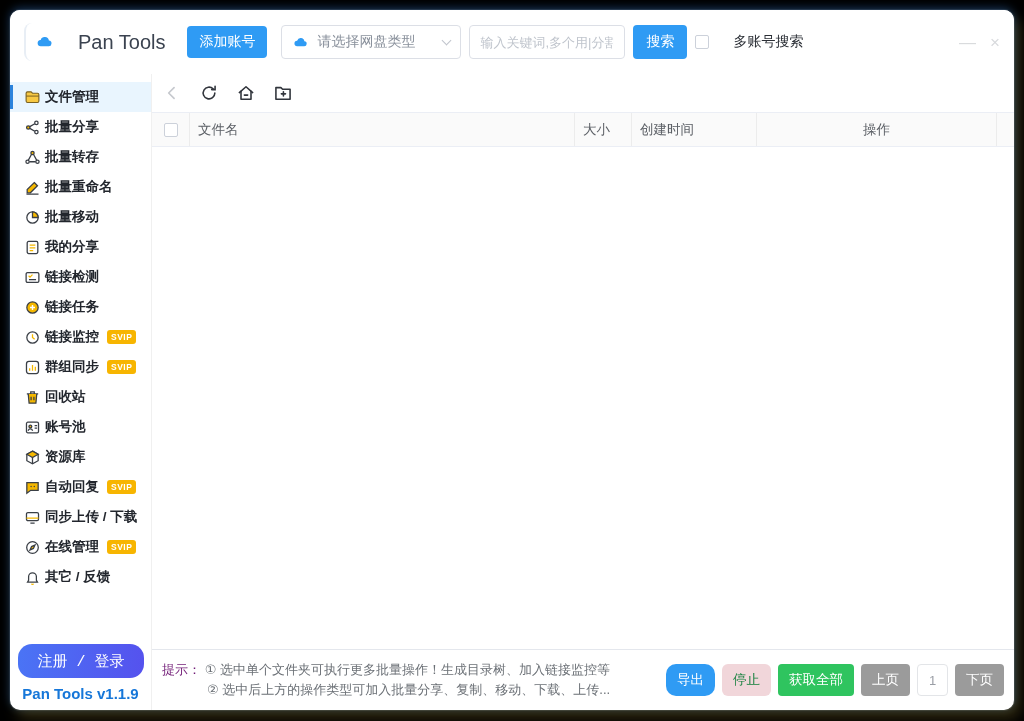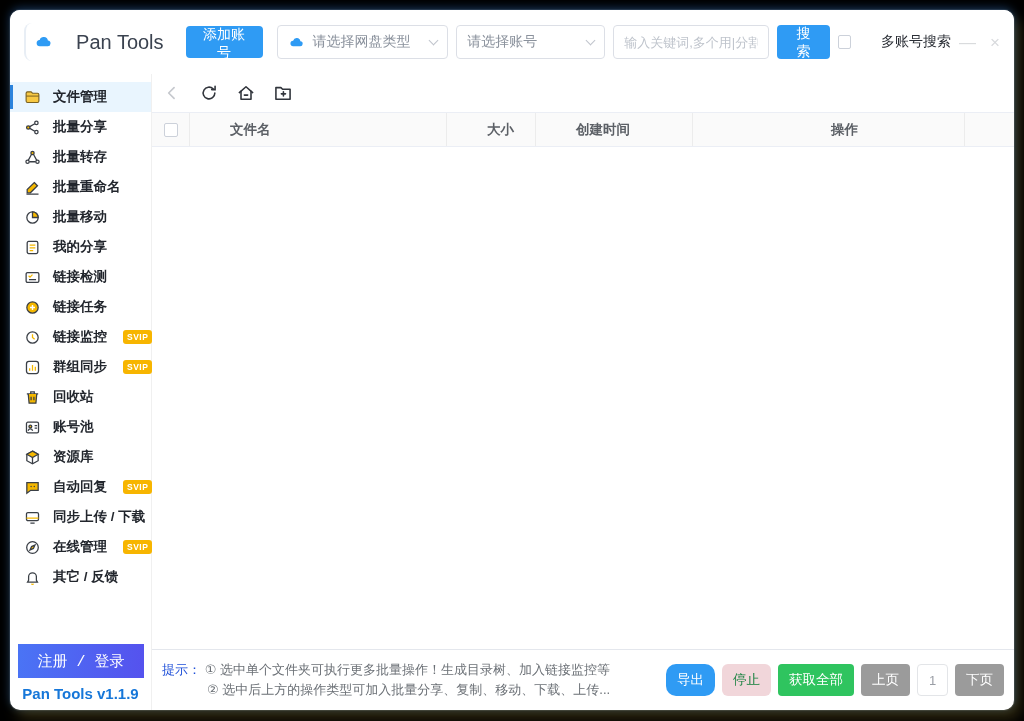--- a/index.html
+++ b/index.html
@@ -17,55 +17,55 @@
   .btn { border:none; border-radius:4px; cursor:pointer; font-size:14px; color:#fff;font-family:Liberation Mono, monospace; }
   .btn-add { background:#2f9bf4; height:32px; padding:0 12px; margin-right:6px; }
   .sel { height:34px; border:1px solid #dcdfe6; border-radius:4px; background:#fff; display:flex; align-items:center; padding:0 10px; gap:8px; color:#8a919c; font-size:14px; }
   .sel1 { width:180px;font-family:Liberation Serif, serif; } .sel2 { width:156px; }
   .sel .flex1 { flex:1; }
   .chev { width:7px; height:7px; border-right:1.5px solid #c0c4cc; border-bottom:1.5px solid #c0c4cc; transform:rotate(45deg); margin-top:-3px; }
   .kw-input { width:156px; height:34px; border:1px solid #dcdfe6; border-radius:4px; padding:0 10px; font-size:13px; color:#7f1d1d; outline:none; }
   .kw-input::placeholder { color:#bfc4cc; }
   .btn-search { background:#2f9bf4; height:34px; padding:0 13px; }
   .cb { width:14px; height:14px; border:1px solid #ccd1da; border-radius:2px; background:#fff; display:inline-block; }
-  .multi-label { font-size:14px; color:#2b2f36; margin-left:22px; white-space:nowrap; }
+  .multi-label { font-size:14px; color:#2b2f36; margin-left:16px; white-space:nowrap; }
   .win-ctl { margin-left:auto; display:flex; gap:14px; align-items:center; color:#d8dadd; font-size:17px; }
   .win-ctl span { cursor:pointer; line-height:1; }
   
   .body { flex:1; display:flex; min-height:0; }
   .sidebar { width:142px; flex:0 0 142px; border-right:1px solid #f0f0f0; display:flex; flex-direction:column; padding-top:8px; }
   .nav { flex:1; }
-  .nav-item { height:30px; display:flex; align-items:center; gap:12px; padding-left:14px; cursor:pointer; position:relative; }
+  .nav-item { height:30px; display:flex; align-items:center; gap:4px; padding-left:14px; cursor:pointer; position:relative; }
   .nav-item.active { background:#e9f5fe; }
   .nav-item.active::before { content:""; position:absolute; left:0; top:3px; bottom:3px; width:3px; background:#2c83dc; }
   .nav-label { font-size:13.5px; font-weight:600; color:#22262d; white-space:nowrap; }
   .icn { width:17px; height:17px; flex:0 0 17px; display:flex; }
   .icn svg { width:100%; height:100%; }
   .svip { background:#f7b500; color:#fff; font-size:8.5px; font-weight:bold; border-radius:3px; padding:2px 4px; margin-left:4px; letter-spacing:.5px; }
   .reg-area { padding:6px 8px 8px; text-align:center; }
-  .btn-reg { width:126px; height:34px; border-radius:0; background:linear-gradient(95deg,#4a74f5,#5552ee); font-size:15px; }
+  .btn-reg { width:126px; height:34px; border-radius:14px; background:linear-gradient(95deg,#4a74f5,#5552ee); font-size:15px; }
   .version { margin-top:7px; font-size:15px; font-weight:bold; color:#1677d9; }
   
   .main { flex:1; display:flex; flex-direction:column; min-width:0; }
   .toolbar { height:38px; flex:0 0 38px; display:flex; align-items:center; gap:17px; padding-left:10px; }
   .tb-ic { width:20px; height:20px; display:flex; cursor:pointer; }
   .tb-ic svg { width:100%; height:100%; }
-  .thead { height:35px; flex:0 0 35px; background:#fafafa; border-top:1px solid #ebeef5; border-bottom:1px solid #ebeef5; display:flex; align-items:stretch; font-size:13.5px; font-weight:bold; color:#5c6066;gap:32px; }
+  .thead { height:35px; flex:0 0 35px; background:#fafafa; border-top:1px solid #ebeef5; border-bottom:1px solid #ebeef5; display:flex; align-items:stretch; font-size:13.5px; font-weight:normal; color:#5c6066; }
   .th { display:flex; align-items:center; border-right:1px solid #ececec; padding:0 8px; }
   .th-check { width:38px; flex:0 0 38px; justify-content:center; }
   .th-name { flex:1; }
   .th-size { width:57px; flex:0 0 57px; }
   .th-time { width:125px; flex:0 0 125px; }
   .th-op { width:240px; flex:0 0 240px; justify-content:center; }
   .th-gutter { width:17px; flex:0 0 17px; border-right:none; }
   .tbody { flex:1; background:#fff; }
   
   .footer { flex:0 0 61px; border-top:1px solid #e4e7ed; display:flex; align-items:center; padding:0 10px; gap:10px; }
   .tips { font-size:13px; color:#6b7076; line-height:20px; flex:1; min-width:0; white-space:nowrap; }
-  .tip-prefix { color:#1d4ed8; }
+  .tip-prefix { color:#701a75; }
   .tip2 { padding-left:45px; }
   .fbtns { display:flex; gap:7px; align-items:center; }
   .fbtn { height:32px; border:none; border-radius:4px; color:#fff; font-size:13.5px; padding:0 11px; cursor:pointer; white-space:nowrap; }
   .b-export { background:#2f9bf4;border-radius:10px; }
   .b-stop { background:#f1d6da; color:#15803d; cursor:not-allowed;border-radius:6px; }
   .b-fetch { background:#2fc45f; }
   .b-page { background:#9b9b9b; }
   .page-input { width:31px; height:32px; border:1px solid #e3e5e8; border-radius:4px; text-align:center; font-size:13px; color:#9a9ea5; outline:none; }
 </style>
 </head>
@@ -88,24 +88,20 @@
     <div class="sel sel1">
       <span class="icn" style="width:15px;height:15px">
         <svg viewBox="0 0 24 24">
             <path d="M7 18a4.5 4.5 0 0 1-.4-9A6 6 0 0 1 18.2 10 4 4 0 0 1 17.5 18z" fill="#2f9bf4"></path>
           </svg>
       </span>
       <span class="flex1">请选择网盘类型</span>
       <span class="chev"></span>
     </div>
 
-    <div class="sel sel2">
-      <span class="flex1">请选择账号</span>
-      <span class="chev"></span>
-    </div>
 
     <input class="kw-input" placeholder="输入关键词,多个用|分割" style="">
 
     <button class="btn btn-search">搜索</button>
 
     <span class="cb"></span>
     <span class="multi-label">多账号搜索</span>
 
     <div class="win-ctl">
       <span>—</span>

